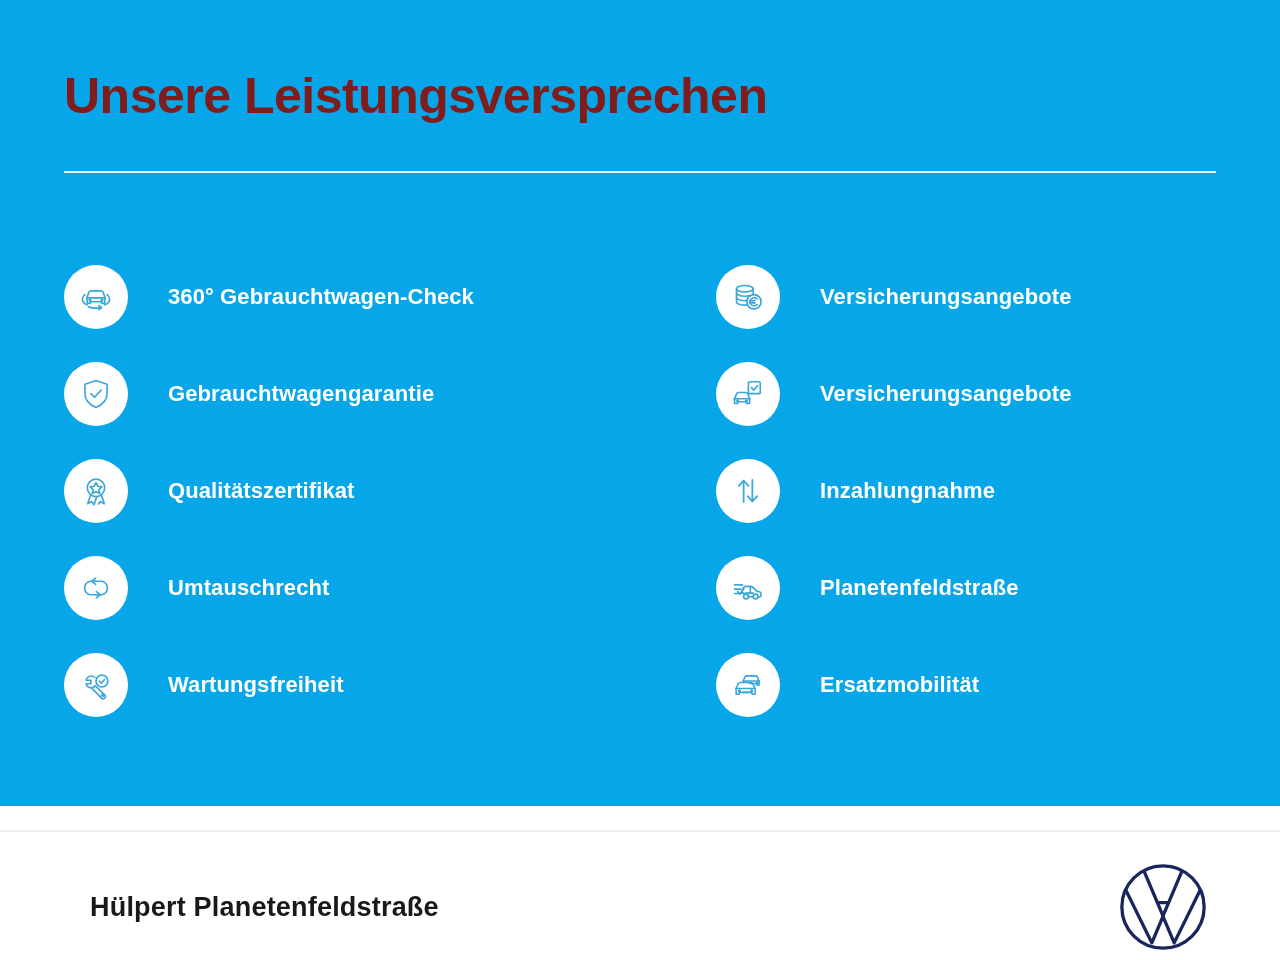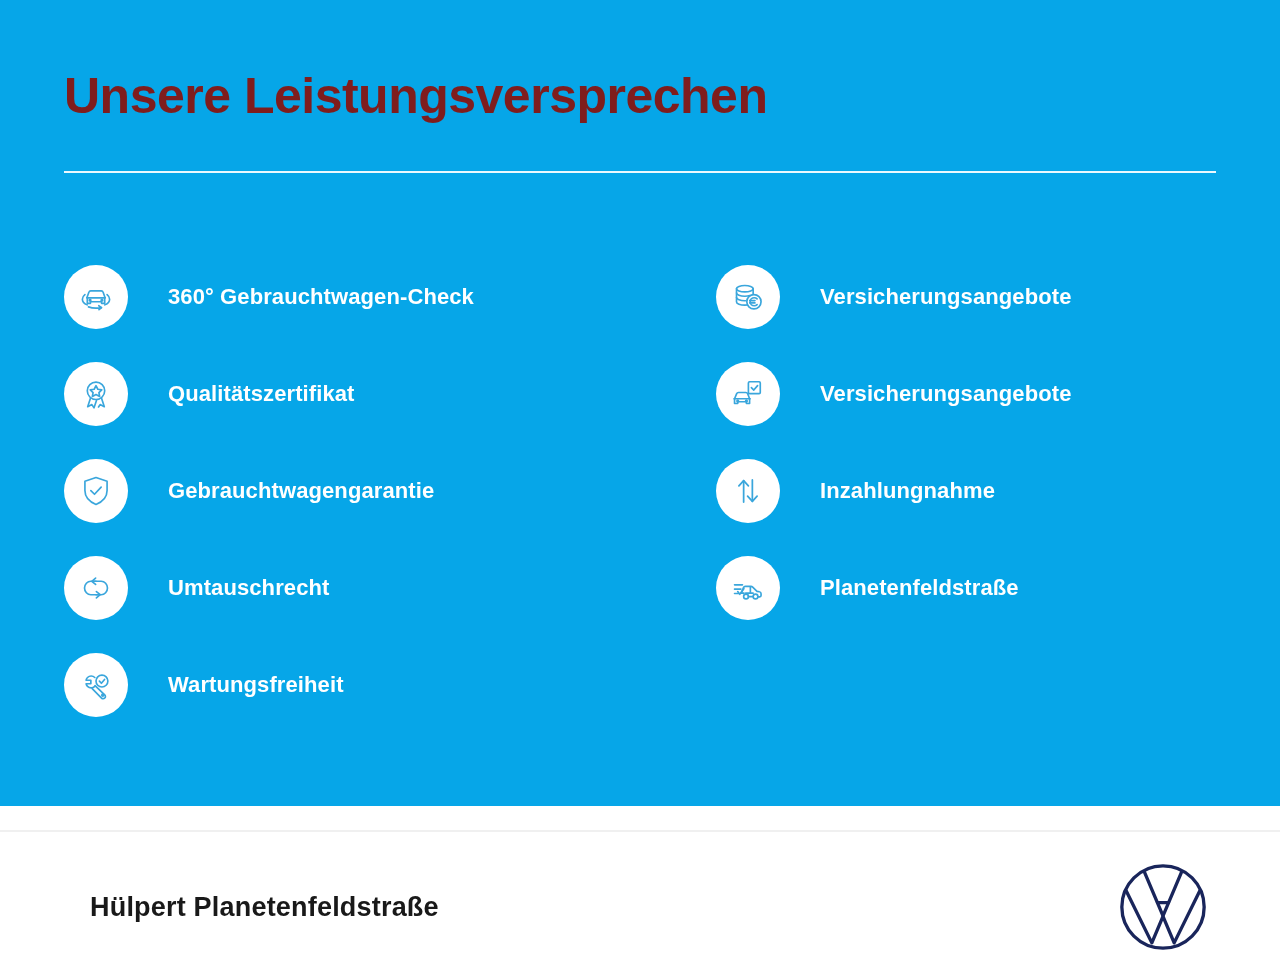--- a/index.html
+++ b/index.html
@@ -173,37 +173,37 @@
               <path d="M14.5 36.5c2.6 1 5.9 1.6 9.5 1.6 2.3 0 4.5-.2 6.5-.7"></path>
               <path d="M27.5 35l3.6 2.4-3.3 2.6"></path>
             </svg>
           </span>
           <span class="item-label">360° Gebrauchtwagen-Check</span>
         </div>
 
         <div class="promise-item">
           <span class="icon-badge">
             <svg viewBox="0 0 48 48" fill="none" stroke="#3AA6DC" stroke-width="2.1" stroke-linecap="round" stroke-linejoin="round">
+              <path d="M24 7l14 4.6v11.8c0 8.4-5.7 14.2-14 17.6-8.3-3.4-14-9.2-14-17.6V11.6z"></path>
+              <path d="M17.5 23.5l4.6 4.6 8.4-9"></path>
+            </svg>
+          </span>
+          <span class="item-label">Gebrauchtwagengarantie</span>
+        </div>
+
+        <div class="promise-item">
+          <span class="icon-badge">
+            <svg viewBox="0 0 48 48" fill="none" stroke="#3AA6DC" stroke-width="2.1" stroke-linecap="round" stroke-linejoin="round">
               <circle cx="24" cy="20" r="11"></circle>
               <path d="M24 13.5l2.3 4.5 5 .7-3.6 3.5.9 4.9-4.6-2.4-4.6 2.4.9-4.9-3.6-3.5 5-.7z"></path>
               <path d="M17 29.5L13.5 40l5.3-2.6 2.7 4.1 3.2-9.5"></path>
               <path d="M31 29.5L34.5 40l-5.3-2.6-2 3"></path>
             </svg>
           </span>
           <span class="item-label">Qualitätszertifikat</span>
-        </div>
-
-        <div class="promise-item">
-          <span class="icon-badge">
-            <svg viewBox="0 0 48 48" fill="none" stroke="#3AA6DC" stroke-width="2.1" stroke-linecap="round" stroke-linejoin="round">
-              <path d="M24 7l14 4.6v11.8c0 8.4-5.7 14.2-14 17.6-8.3-3.4-14-9.2-14-17.6V11.6z"></path>
-              <path d="M17.5 23.5l4.6 4.6 8.4-9"></path>
-            </svg>
-          </span>
-          <span class="item-label">Gebrauchtwagengarantie</span>
         </div>
 
         <div class="promise-item">
           <span class="icon-badge">
             <svg viewBox="0 0 48 48" fill="none" stroke="#3AA6DC" stroke-width="2.1" stroke-linecap="round" stroke-linejoin="round">
               <path d="M24 15.5h-6.5c-4.4 0-8 3.8-8 8.5s3.6 8.5 8 8.5H28"></path>
               <path d="M24.5 28.5l4.8 4-4.8 4"></path>
               <path d="M24 32.5h6.5c4.4 0 8-3.8 8-8.5s-3.6-8.5-8-8.5H20"></path>
               <path d="M23.5 19.5l-4.8-4 4.8-4"></path>
             </svg>
@@ -280,20 +280,37 @@
               <circle cx="33.5" cy="34.8" r="3"></circle>
               <circle cx="21.5" cy="34.8" r="3"></circle>
               <path d="M24.5 34.8h6"></path>
               <path d="M7 20h10M7 25.5h8M7 31h5"></path>
               <path d="M11 28.5l2.6 3.4 5.2-7"></path>
             </svg>
           </span>
           <span class="item-label">Planetenfeldstraße</span>
         </div>
 
+        <div class="promise-item">
+          <span class="icon-badge">
+            <svg viewBox="0 0 48 48" fill="none" stroke="#3AA6DC" stroke-width="2" stroke-linecap="round" stroke-linejoin="round">
+              <path d="M18 19l2.2-5.2c.3-.8 1.1-1.3 1.9-1.3h11.6c.9 0 1.6.5 2 1.3L38 19"></path>
+              <path d="M17.6 19H38.4"></path>
+              <path d="M38 19v5h-3.4v-1.8H26"></path>
+              <circle cx="35.6" cy="21.2" r=".9"></circle>
+              <path d="M9 28.5l2.6-6.2c.4-.9 1.2-1.5 2.2-1.5h14c1 0 1.9.6 2.2 1.5L32.7 28.5"></path>
+              <path d="M8.6 28.5h24.5"></path>
+              <path d="M9 28.5v7.2h4v-2.4h16v2.4h4v-7.2"></path>
+              <circle cx="13.2" cy="31.5" r="1"></circle>
+              <circle cx="28.6" cy="31.5" r="1"></circle>
+              <path d="M18 33.3h6"></path>
+            </svg>
+          </span>
+          <span class="item-label">Ersatzmobilität</span>
+        </div>
 
       </div>
 
     </div>
   </section>
 
   <footer class="footer">
     <div class="footer-hairline"></div>
     <div class="footer-inner">
       <div class="dealer-name-pos">Hülpert Planetenfeldstraße</div>

